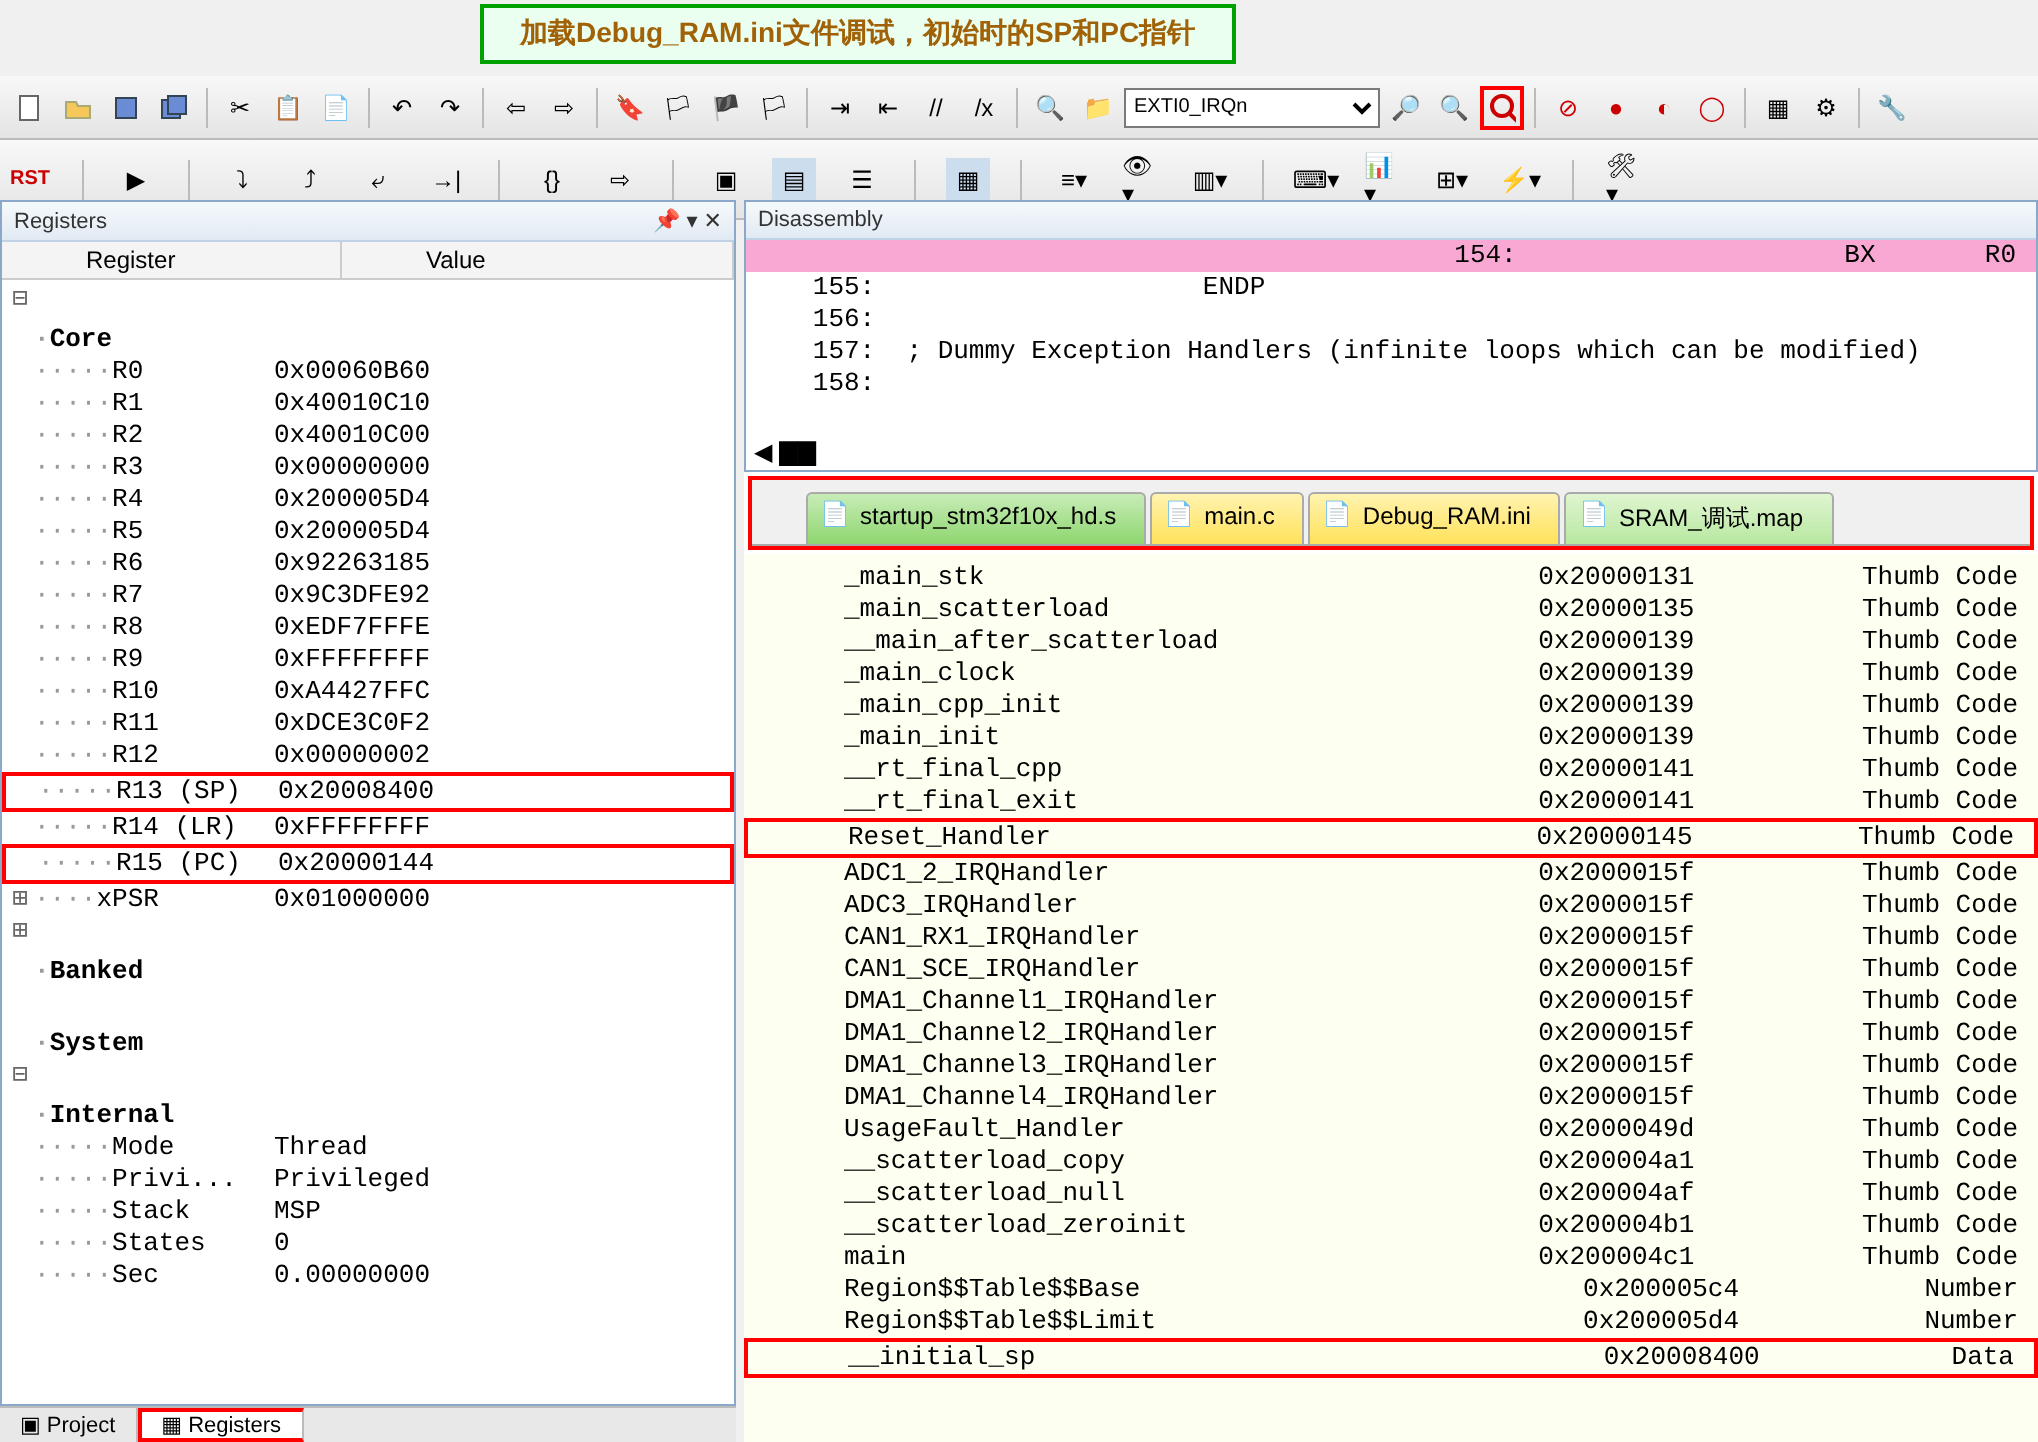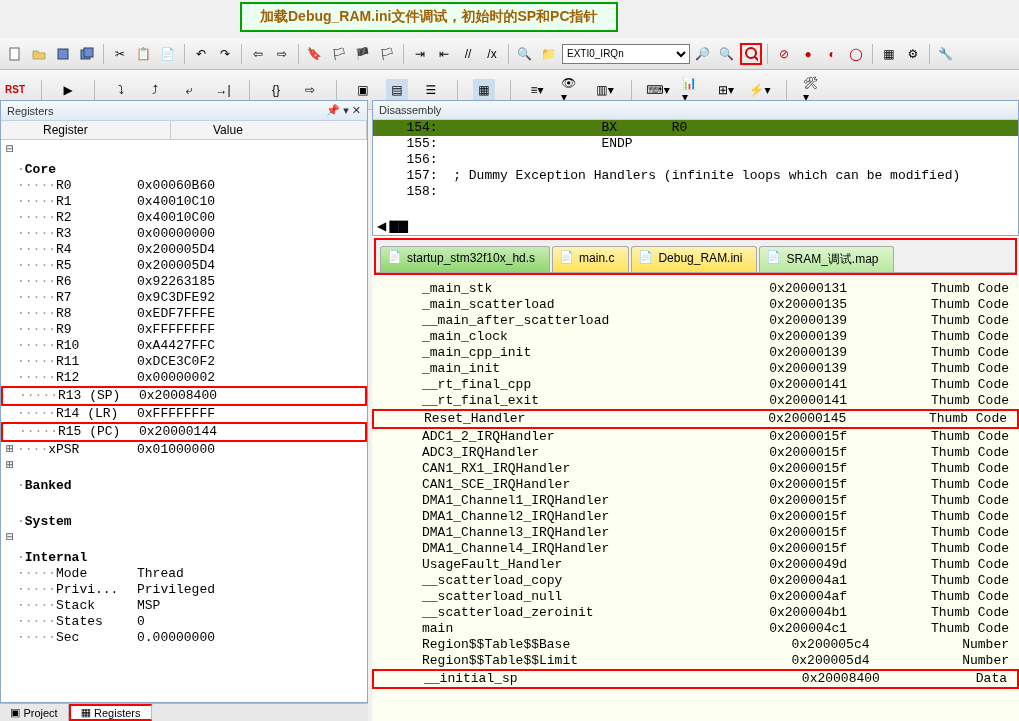--- a/index.html
+++ b/index.html
@@ -19,24 +19,24 @@
 .tree-header > div { padding: 2px 6px; border-right: 1px solid #ccc; font-size: 12px; margin-left: 36px; }
 .tree { font-family: "Courier New", monospace; font-size: 13px; padding: 2px 0; }
 .tree-row { display: flex; padding: 0 2px; line-height: 16px; white-space: pre; }
 .tree-row .expander { width: 14px; text-align: center; color: #666; cursor: pointer; }
 .tree-row .dots { color: #999; }
 .tree-row .name { width: 120px; }
 .tree-row .val { flex: 1; }
 .bold { font-weight: bold; margin-top: 20px; }
 .disasm-body { background: #fff; font-family: "Courier New", monospace; font-size: 13px; padding: 0; }
 .disasm-line { padding: 0 10px; line-height: 16px; white-space: pre; }
-.hl-yellow { background: #4d7c0f; }
+.hl-yellow { background: #f9a8d4; text-align: right; }
 .tabs { display: flex; gap: 2px; padding: 6px 4px 0 4px; background: #f0f0f0; border-bottom: 1px solid #aaa; }
 .tab { padding: 4px 14px 4px 26px; border: 1px solid #aaa; border-bottom: none; position: relative; cursor: pointer; font-size: 12px; border-radius: 3px 3px 0 0; }
-.tab.green { background: linear-gradient(#c8ecb8,#8ed66e); }
+.tab.green { background: linear-gradient(#c8ecb8,#8ed66e); margin-left: 23px; }
 .tab.yellow { background: linear-gradient(#fff3b0,#ffe25a); }
 .tab.active { background: linear-gradient(#dff5d0,#b8e8a0); }
 .tab::before { content: "📄"; position: absolute; left: 6px; top: 3px; font-size: 12px; }
 .map-body { background: #fdfff0; font-family: "Courier New", monospace; font-size: 13px; padding: 4px 0; overflow: auto; height: calc(100% - 36px); }
 .map-row { display: flex; padding: 0 10px 0 50px; line-height: 16px; white-space: pre; gap: 41px; }
 .map-row .sym { width: 380px; }
 .map-row .addr { width: 150px; }
 .map-row .type { flex: 1; }
 .bottom-tabs { position: absolute; bottom: 0; left: 0; height: 18px; display: flex; background: #e8e8e8; border-top: 1px solid #bbb; width: 368px; }
 .btab { padding: 1px 10px; border-right: 1px solid #bbb; font-size: 11px; display: flex; align-items: center; gap: 3px; cursor: pointer; }

